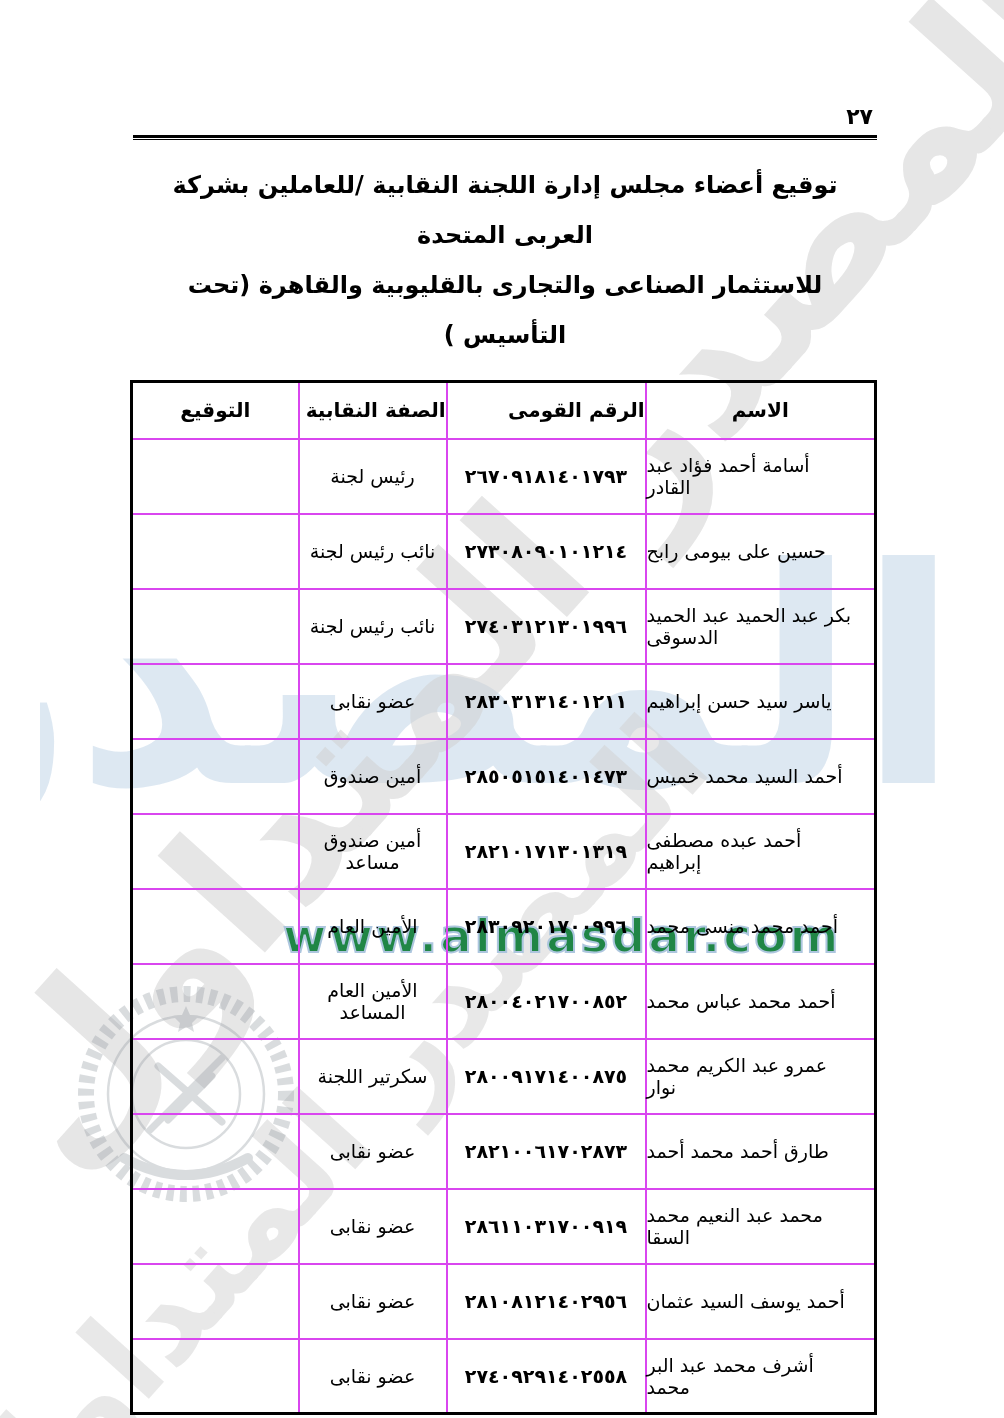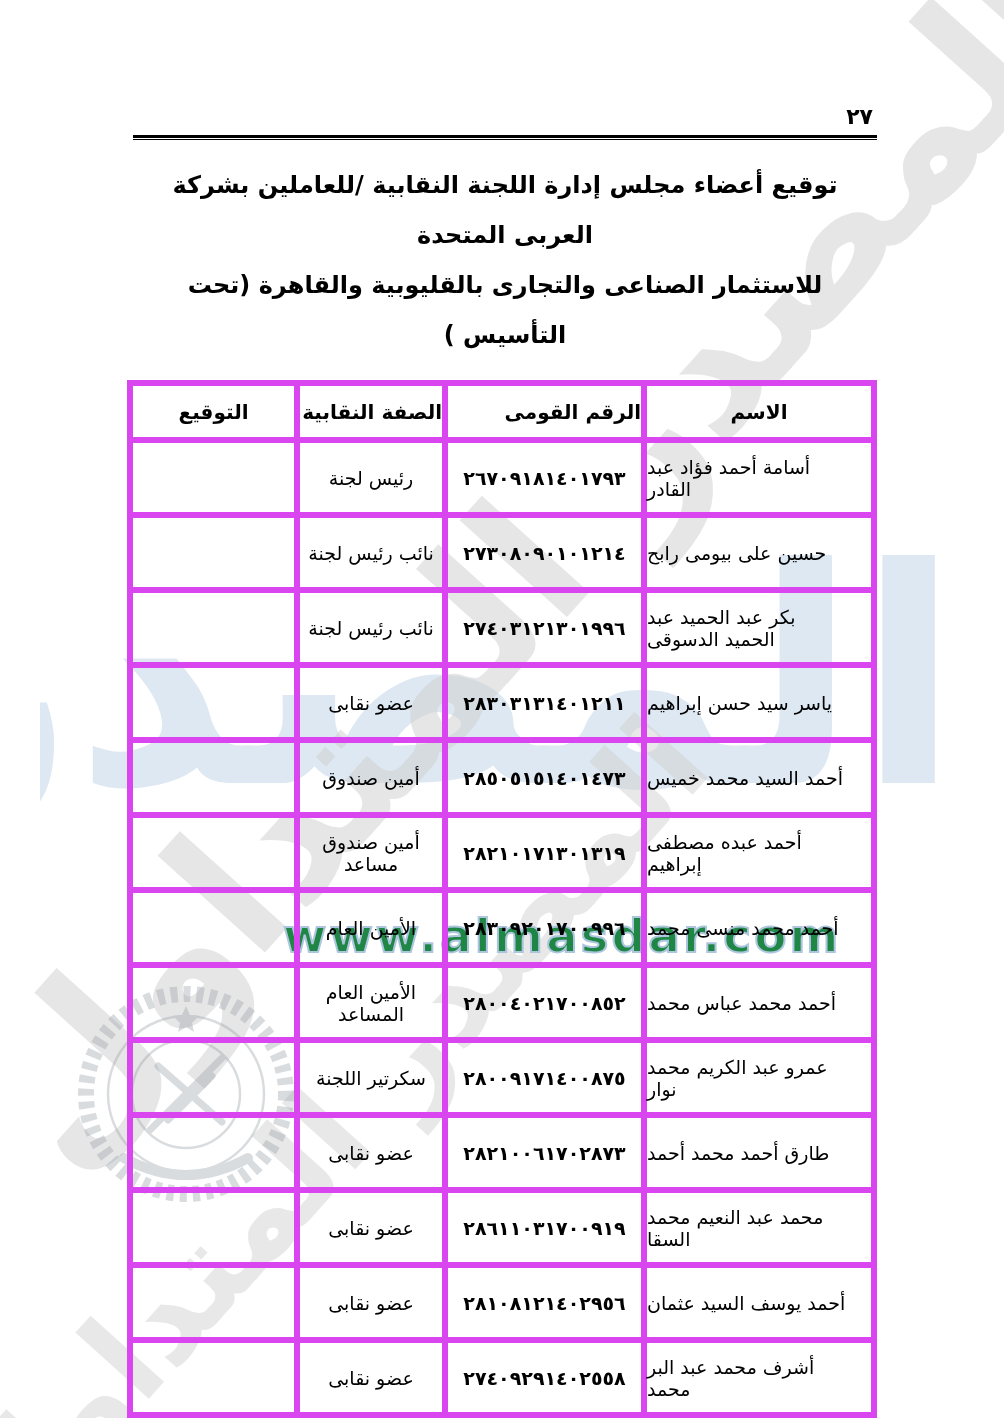--- a/index.html
+++ b/index.html
@@ -90,21 +90,21 @@
   }
 
   table.members {
     margin-top:20px;
     width:744px;
     border-collapse:collapse;
     table-layout:fixed;
     background:transparent;
   }
   table.members th, table.members td {
-    border:6px solid #d946ef;
+    border:2px solid #d946ef;
     font-size:19px;
     vertical-align:middle;
   }
   table.members { border:3px solid #000; }
   table.members th {
     height:57px;
     font-size:20px; font-weight:bold;
     text-align:right;
   }
   table.members td { height:75px; }

